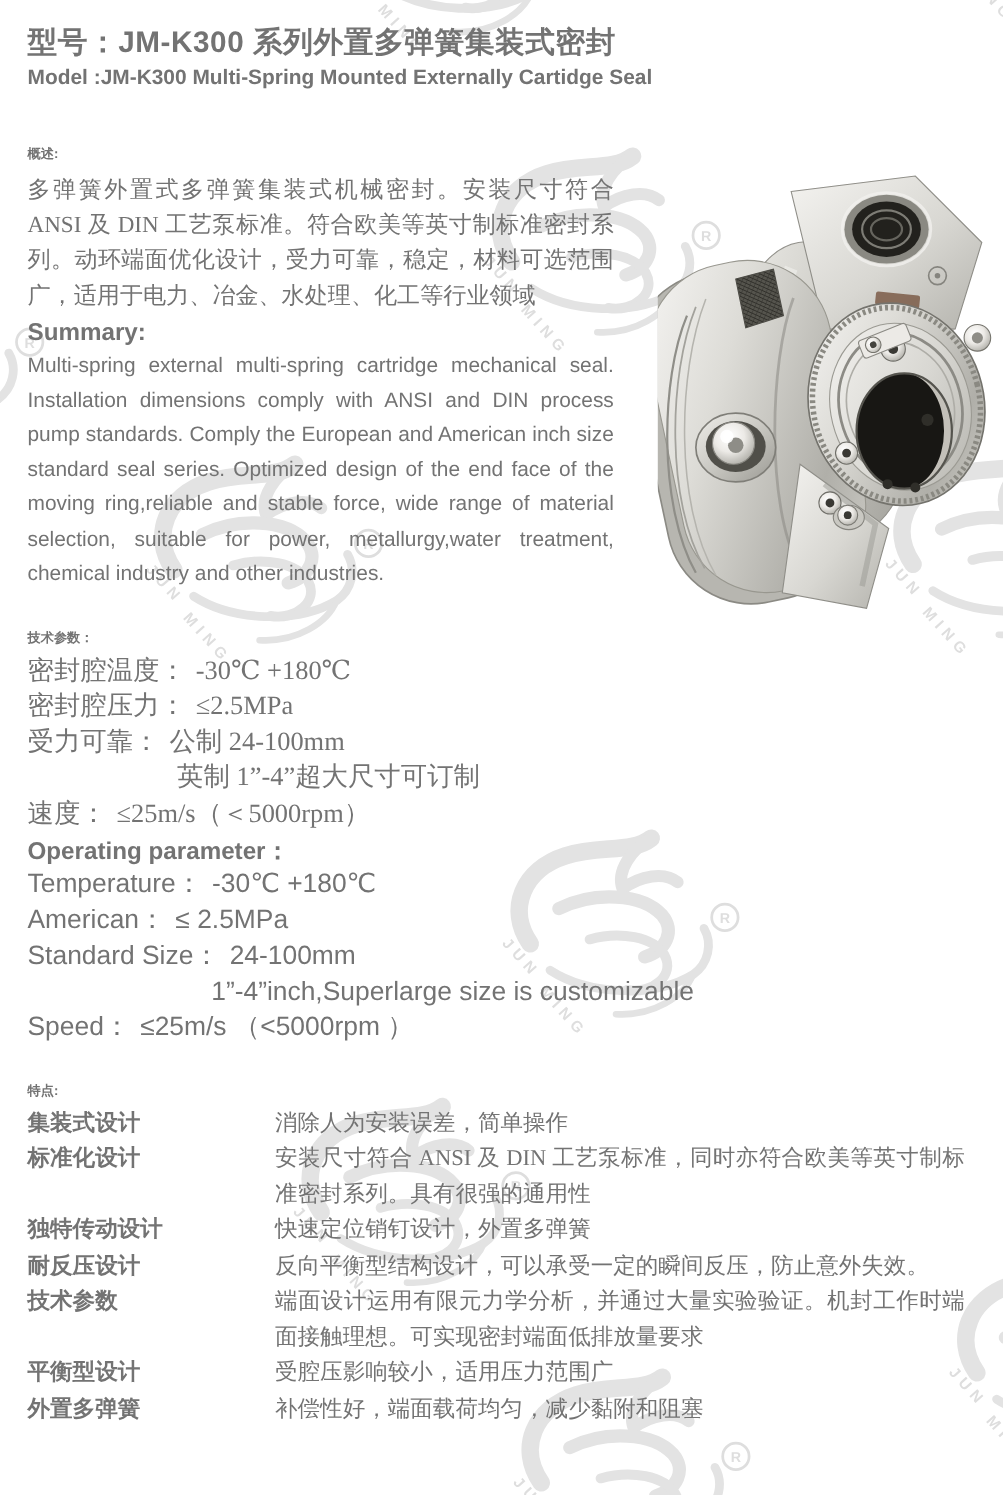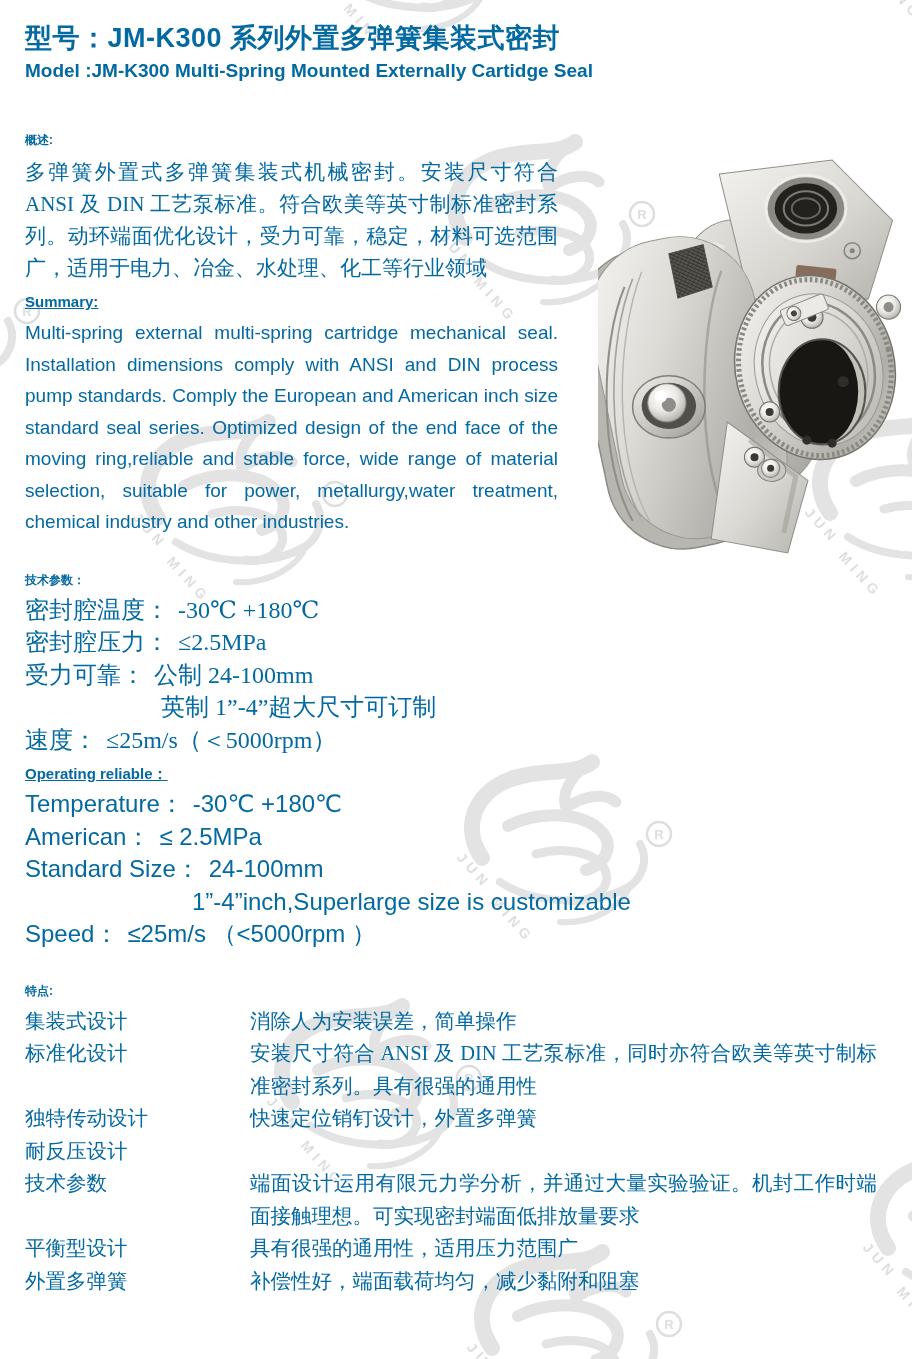--- a/index.html
+++ b/index.html
@@ -1,45 +1,45 @@
 <!DOCTYPE html>
 <html><head>
 <meta charset="utf-8">
 <style>
   html,body{margin:0;padding:0;background:#ffffff;}
   .page{position:relative;width:912px;height:1359px;background:#ffffff;overflow:hidden;
-        font-family:"Liberation Serif","DejaVu Serif",serif;color:#0369a1;}
+        font-family:"Liberation Serif","DejaVu Serif",serif;color:#737373;}
   
   .wm-layer{position:absolute;inset:0;z-index:0;pointer-events:none;}
   .wm{position:absolute;width:240px;height:210px;}
   .wm svg{width:100%;height:100%;overflow:visible;}
   
   .content{position:relative;z-index:1;padding:22px 0 0 25px;width:862px;}
   .title-cn{font-family:"Liberation Sans","DejaVu Sans",sans-serif;font-weight:bold;
             font-size:27px;line-height:32px;margin:0;letter-spacing:.5px;}
   .title-en{font-family:"Liberation Sans","DejaVu Sans",sans-serif;font-weight:bold;
             font-size:19px;line-height:26px;margin:4px 0 0 0;}
   .h-cn{font-family:"Liberation Sans","DejaVu Sans",sans-serif;font-weight:bold;
         font-size:12px;line-height:28px;margin:0;}
   .h-en{font-family:"Liberation Sans","DejaVu Sans",sans-serif;font-weight:bold;
-        font-size:15px;line-height:28px;margin:4px 0 0 0;text-decoration:underline;}
+        font-size:22px;line-height:28px;margin:4px 0 0 0;}
   .overview{margin-top:42px;width:533px;}
   .cn-body{font-size:21px;line-height:32px;margin:2px 0 0 0;text-align:justify;text-justify:inter-ideograph;}
   .en-body{font-family:"Liberation Sans","DejaVu Sans",sans-serif;font-size:19px;line-height:31.5px;
            margin:1px 0 0 0;text-align:justify;}
   .tech{margin-top:28px;}
   .op{margin-top:3px;}
   .features{margin-top:26px;}
   .param-line{font-size:24px;line-height:32.5px;white-space:nowrap;}
   .op .param-line{font-family:"Liberation Sans","DejaVu Sans",sans-serif;}
   .p-value{margin-left:9px;}
   .indent-cn{padding-left:127px;}
   .indent-en{padding-left:158px;}
   .feat-row{display:flex;font-size:20.5px;line-height:32.5px;}
-  .feat-name{flex:0 0 225px;}
+  .feat-name{flex:0 0 225px;font-weight:bold;}
   .feat-desc{width:627px;text-align:justify;text-justify:inter-ideograph;}
   
   .photo{position:absolute;left:598px;top:158px;width:308px;height:398px;margin:0;z-index:1;}
   .photo svg{width:100%;height:100%;}
   .hidden-defs{position:absolute;width:0;height:0;overflow:hidden;}
 </style>
 </head>
 <body>
 
 <div class="page">
@@ -117,21 +117,21 @@
 
           <div class="param-line"><span class="p-label">受力可靠：</span><span class="p-value">公制 24-100mm</span></div>
 
           <div class="param-line indent-cn"><span class="p-label"></span><span class="p-value">英制 1”-4”超大尺寸可订制</span></div>
 
           <div class="param-line"><span class="p-label">速度：</span><span class="p-value">≤25m/s（＜5000rpm）</span></div>
         </div>
     </section>
 
     <section class="op">
-      <h3 class="h-en">Operating reliable：</h3>
+      <h3 class="h-en">Operating parameter：</h3>
       <div>
 
           <div class="param-line"><span class="p-label">Temperature：</span><span class="p-value">-30℃ +180℃</span></div>
 
           <div class="param-line"><span class="p-label">American：</span><span class="p-value">≤ 2.5MPa</span></div>
 
           <div class="param-line"><span class="p-label">Standard Size：</span><span class="p-value">24-100mm</span></div>
 
           <div class="param-line indent-en"><span class="p-label"></span><span class="p-value">1”-4”inch,Superlarge size is customizable</span></div>
 
@@ -153,30 +153,31 @@
             <span class="feat-desc">安装尺寸符合 ANSI 及 DIN 工艺泵标准，同时亦符合欧美等英寸制标准密封系列。具有很强的通用性</span>
           </div>
 
           <div class="feat-row">
             <span class="feat-name">独特传动设计</span>
             <span class="feat-desc">快速定位销钉设计，外置多弹簧</span>
           </div>
 
           <div class="feat-row">
             <span class="feat-name">耐反压设计</span>
+            <span class="feat-desc">反向平衡型结构设计，可以承受一定的瞬间反压，防止意外失效。</span>
           </div>
 
           <div class="feat-row">
             <span class="feat-name">技术参数</span>
             <span class="feat-desc">端面设计运用有限元力学分析，并通过大量实验验证。机封工作时端面接触理想。可实现密封端面低排放量要求</span>
           </div>
 
           <div class="feat-row">
             <span class="feat-name">平衡型设计</span>
-            <span class="feat-desc">具有很强的通用性，适用压力范围广</span>
+            <span class="feat-desc">受腔压影响较小，适用压力范围广</span>
           </div>
 
           <div class="feat-row">
             <span class="feat-name">外置多弹簧</span>
             <span class="feat-desc">补偿性好，端面载荷均匀，减少黏附和阻塞</span>
           </div>
         </div>
     </section>
   </div>
 

